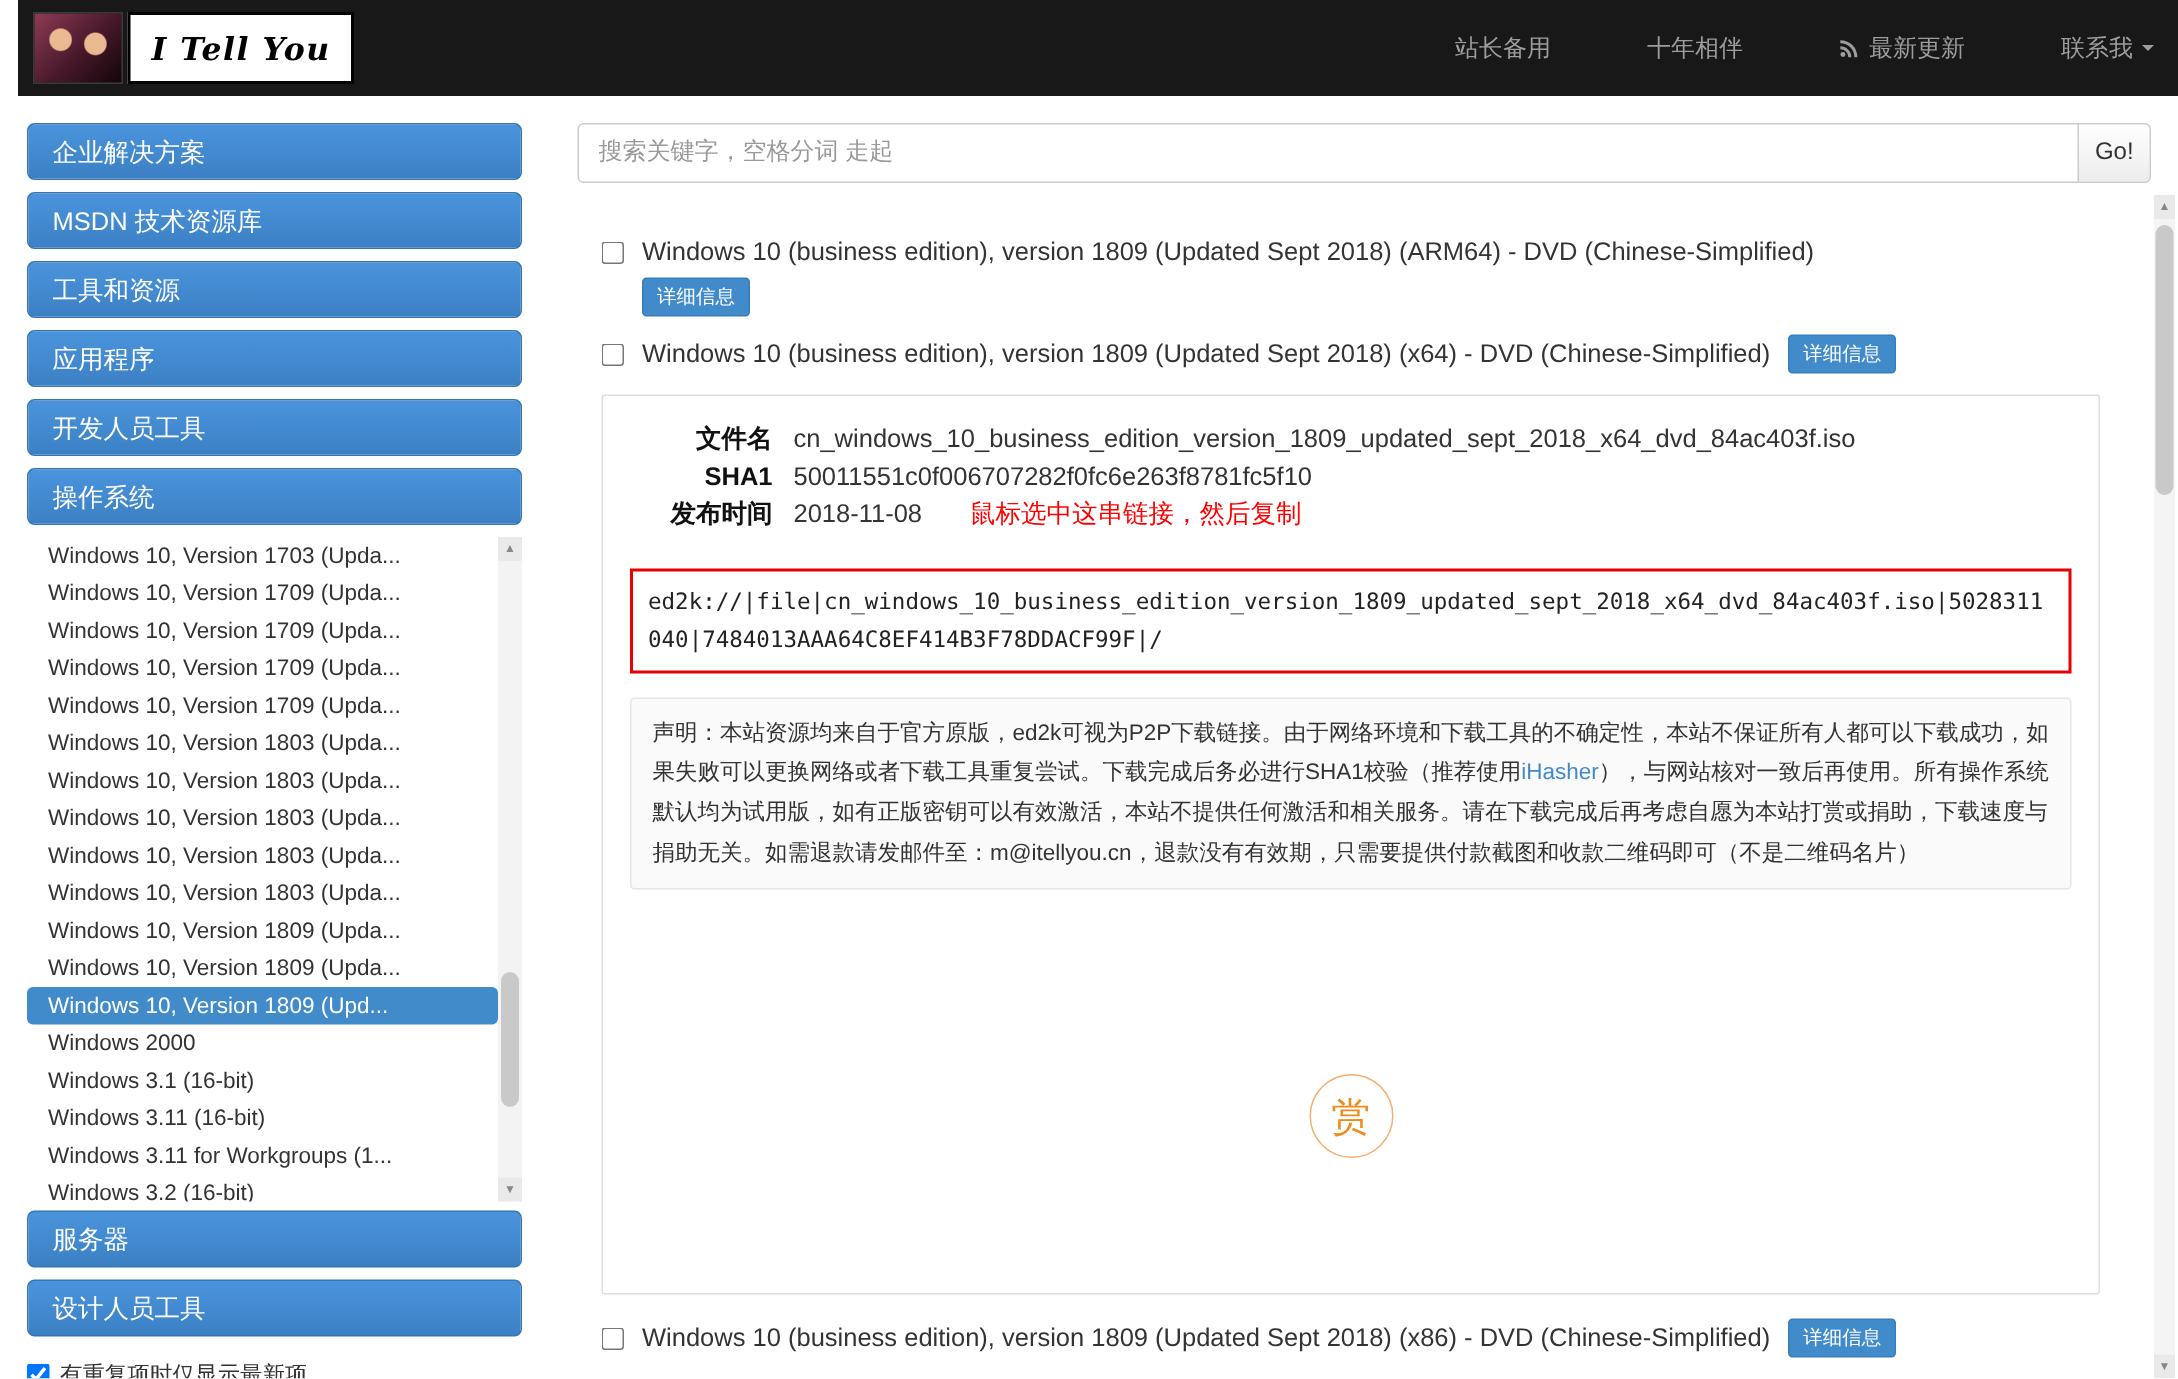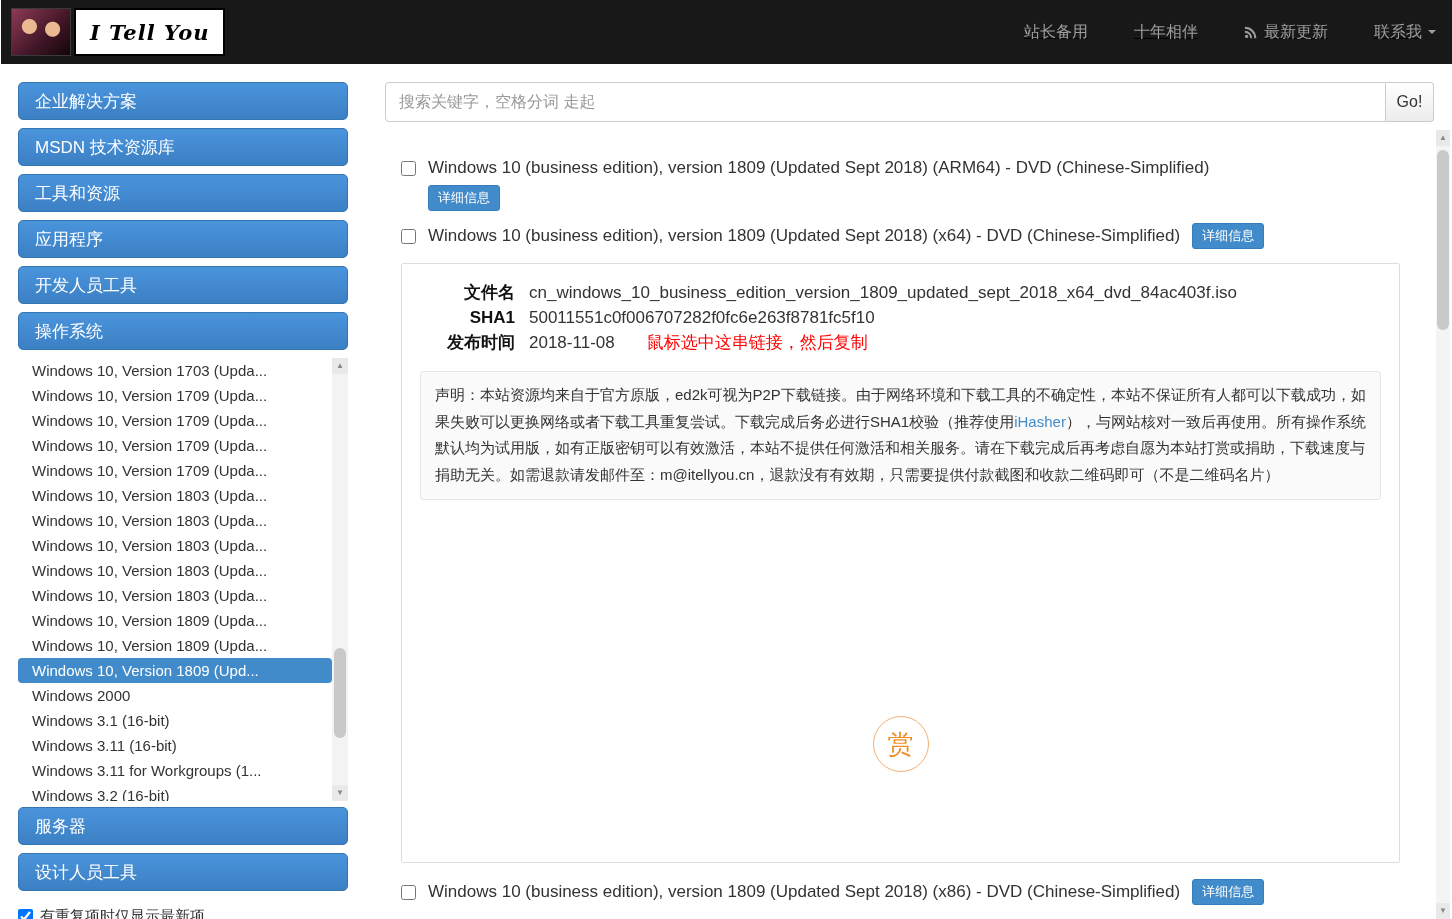--- a/index.html
+++ b/index.html
@@ -1,32 +1,32 @@
 <!DOCTYPE html>
 <html><head>
 <meta charset="utf-8">
 <style>
   * { margin:0; padding:0; box-sizing:border-box; }
   html,body { background:#fff; }
   body { font-family:"Liberation Sans","DejaVu Sans",sans-serif; }
   #app { position:relative; width:1452px; height:919px; overflow:hidden; background:#fff; }
 
   
-  .navbar { position:absolute; top:0; left:1px; right:0; height:64px; background:#181818; }
+  .navbar { position:absolute; top:0; left:12px; right:0; height:64px; background:#181818; }
   .brand { position:absolute; left:10px; top:8px; display:flex; }
   .logo-img { width:60px; height:48px; border:1px solid #3a3a3a; cursor:pointer;
     background-image:
       radial-gradient(circle at 30% 38%, #eab992 7px, rgba(0,0,0,0) 8px),
       radial-gradient(circle at 70% 44%, #eab992 7px, rgba(0,0,0,0) 8px),
       linear-gradient(135deg, #8e3b55 0%, #47182a 55%, #120509 100%); }
   .brand-box { height:48px; background:#fff; border:2px solid #000; display:flex; align-items:center;
     padding:0 14px; margin-left:3px; cursor:pointer; }
   .brand-text { font-family:"DejaVu Serif","Liberation Serif",serif; font-style:italic; font-weight:bold;
     font-size:21px; color:#000; letter-spacing:1px; white-space:nowrap; }
-  .nav-links { position:absolute; right:16px; top:0; height:64px; display:flex; align-items:center; gap:46px;text-decoration:underline; }
+  .nav-links { position:absolute; right:16px; top:0; height:64px; display:flex; align-items:center; gap:64px; }
   .nav-link { color:#9d9d9d; font-size:16px; text-decoration:none; display:flex; align-items:center; gap:6px;
     cursor:pointer; white-space:nowrap; }
   .caret { width:0; height:0; border-left:4px solid transparent; border-right:4px solid transparent;
     border-top:4px solid #9d9d9d; display:inline-block; }
 
   
   .sidebar { position:absolute; left:18px; top:82px; width:330px; }
   .cat-btn { display:block; width:100%; height:38px; margin-bottom:8px; text-align:left; padding:0 16px;
     font-size:17px; color:#fff; background:linear-gradient(to bottom,#4a94dc,#3c80c4);
     border:1px solid #3476b4; border-radius:5px; cursor:pointer; font-family:inherit; }
@@ -199,20 +199,23 @@
           <div class="field-row">
             <span class="field-label">SHA1</span>
             <span class="field-value">50011551c0f006707282f0fc6e263f8781fc5f10</span>
           </div>
           <div class="field-row">
             <span class="field-label">发布时间</span>
             <span class="field-value">2018-11-08</span>
             <span class="copy-hint">鼠标选中这串链接，然后复制</span>
           </div>
 
+          <div class="ed2k-box">
+            <span class="ed2k-text">ed2k://|file|cn_windows_10_business_edition_version_1809_updated_sept_2018_x64_dvd_84ac403f.iso|5028311040|7484013AAA64C8EF414B3F78DDACF99F|/</span>
+          </div>
 
           <div class="disclaimer">
             <span>声明：本站资源均来自于官方原版，ed2k可视为P2P下载链接。由于网络环境和下载工具的不确定性，本站不保证所有人都可以下载成功，如果失败可以更换网络或者下载工具重复尝试。下载完成后务必进行SHA1校验（推荐使用</span><a class="ihasher-link">iHasher</a><span>），与网站核对一致后再使用。所有操作系统默认均为试用版，如有正版密钥可以有效激活，本站不提供任何激活和相关服务。请在下载完成后再考虑自愿为本站打赏或捐助，下载速度与捐助无关。如需退款请发邮件至：m@itellyou.cn，退款没有有效期，只需要提供付款截图和收款二维码即可（不是二维码名片）</span>
           </div>
 
           <div class="donate">赏</div>
         </div>
 
         <div class="result-row row-3">
           <input type="checkbox" class="result-cb" style="">

